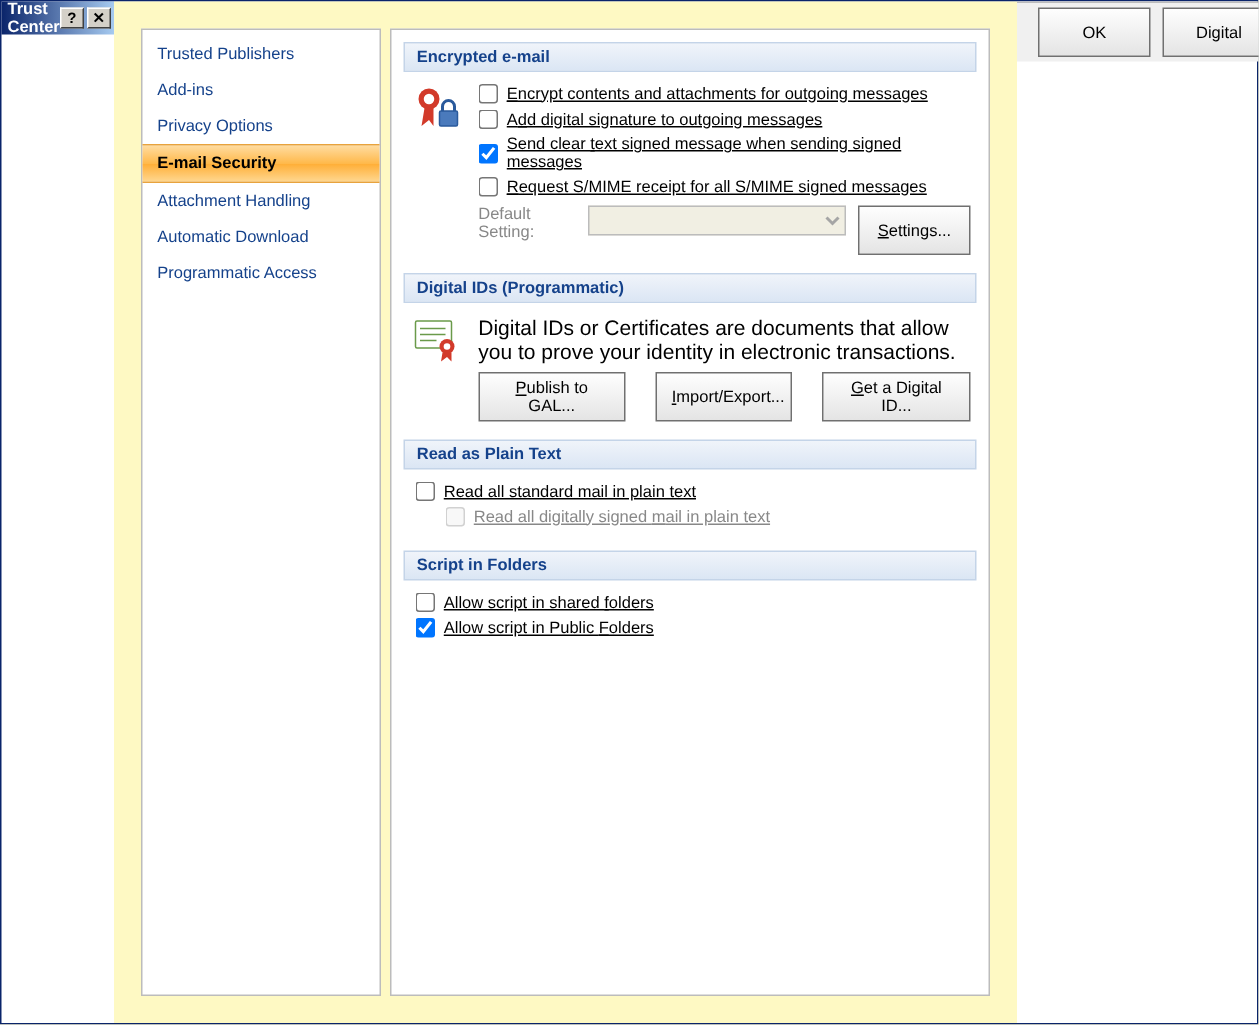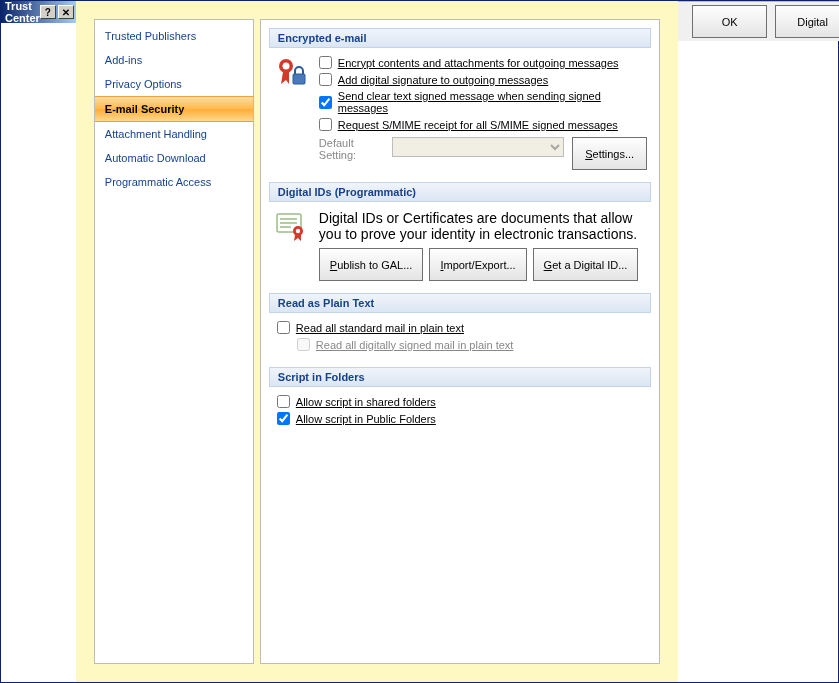--- a/index.html
+++ b/index.html
@@ -147,21 +147,21 @@
   border: 1px solid #707070;
   padding: 2px 10px;
   font-size: 11px;
   min-width: 75px;
   cursor: default;
   height: 33px;
 }
 .btn u { text-decoration: underline; }
 .btn-row {
   display: flex;
-  gap: 6px;
+  gap: 20px;
   margin-top: 6px;
 }
 .desc {
   font-size: 14px;
   margin-bottom: 4px;
 }
 .footer {
   height: 40px;
   border-top: 1px solid #bcbcbc;
   display: flex;

